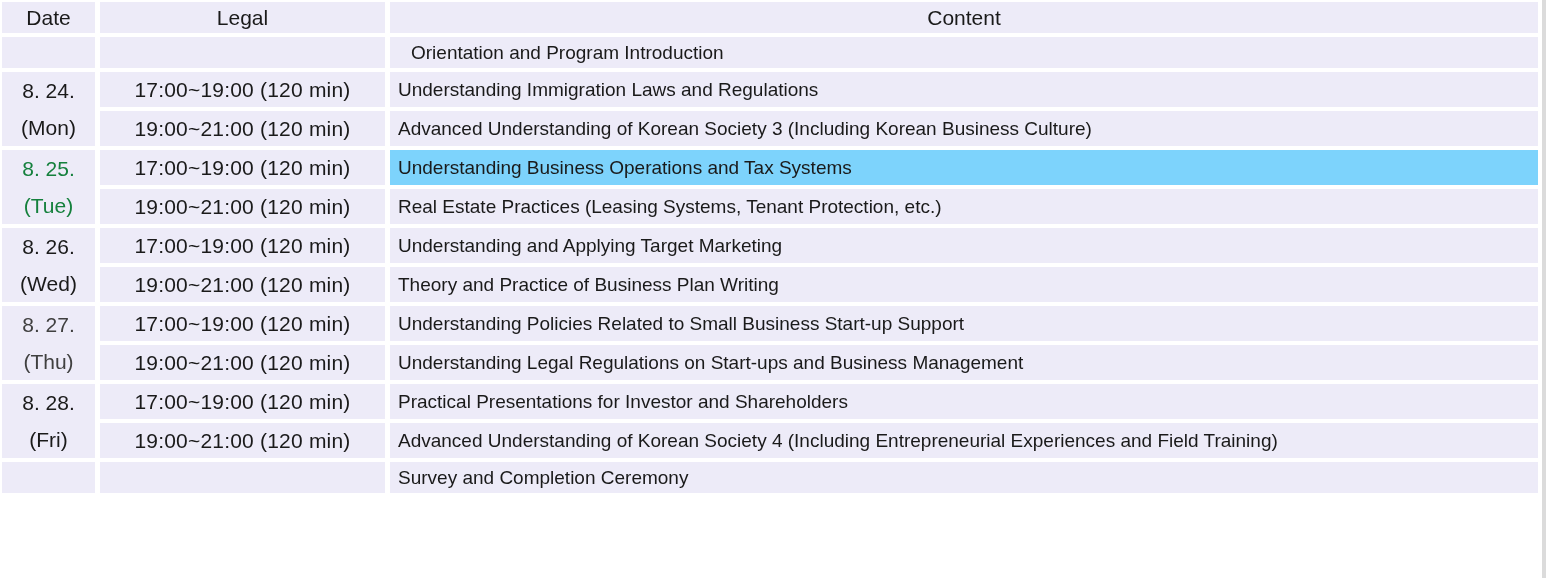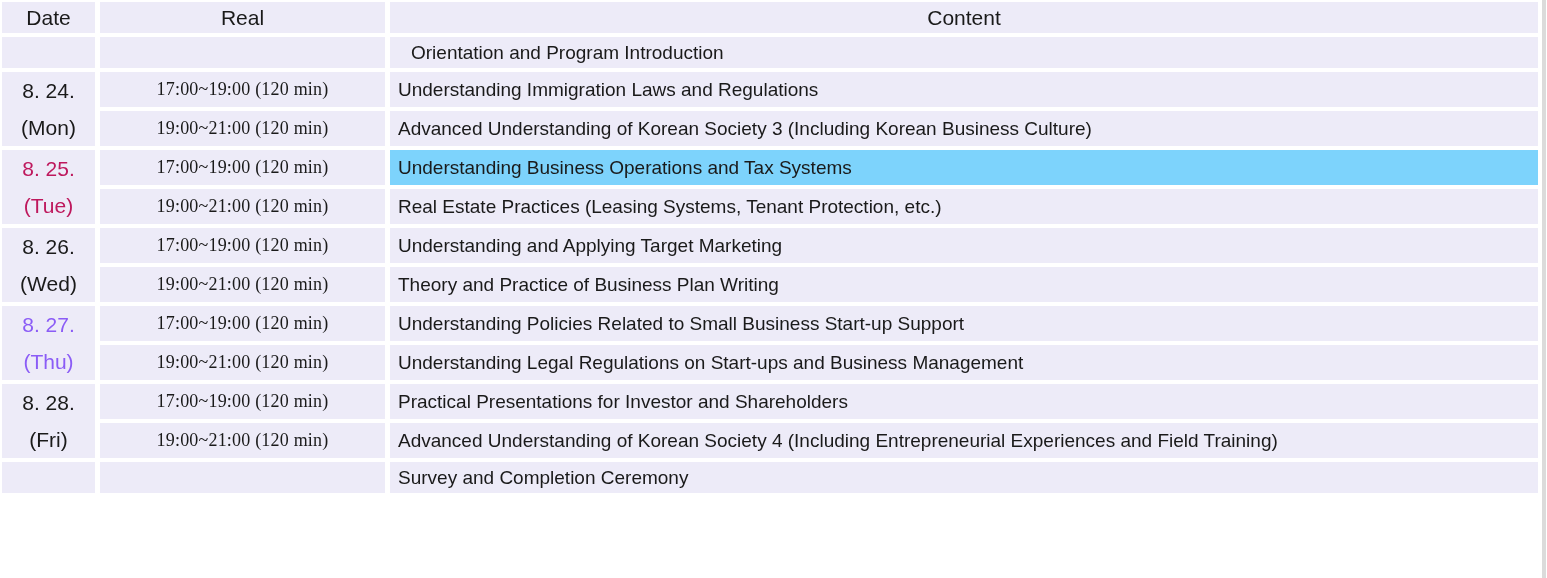--- a/index.html
+++ b/index.html
@@ -35,22 +35,22 @@
     font-weight: 400;
     text-align: center;
   }
   td.date-cell {
     font-size: 21px;
     text-align: center;
     white-space: pre-line;
     line-height: 37px;
   }
   td.time-cell {
-    font-family: Liberation Serif, serif;
-    font-size: 18px;
+    font-family: Liberation Sans, sans-serif;
+    font-size: 21px;
     text-align: center;
     letter-spacing: 0.2px;
   }
   td.content-cell {
     font-size: 19px;
     text-align: left;
     padding-left: 8px;
   }
   .right-rule {
     position: absolute;
@@ -64,62 +64,62 @@
 <div class="table-wrap">
   <table class="schedule">
     <colgroup>
       <col class="col-date">
       <col class="col-time">
       <col class="col-content">
     </colgroup>
     <thead>
       <tr>
         <th class="hdr" style="background: rgb(237, 235, 248); color: rgb(26, 26, 26);">Date</th>
-        <th class="hdr" style="background: rgb(237, 235, 248); color: rgb(26, 26, 26);">Real</th>
+        <th class="hdr" style="background: rgb(237, 235, 248); color: rgb(26, 26, 26);">Legal</th>
         <th class="hdr" style="background: rgb(237, 235, 248); color: rgb(26, 26, 26);">Content</th>
       </tr>
     </thead>
     <tbody id="schedule-body">
         <tr>
           <td class="date-cell" rowspan="1" style="background: rgb(237, 235, 248); color: rgb(26, 26, 26);"></td>
           <td class="time-cell" style="background: rgb(237, 235, 248); color: rgb(26, 26, 26);"></td>
           <td class="content-cell" style="background: rgb(237, 235, 248); color: rgb(26, 26, 26); padding-left: 21px;">Orientation and Program Introduction</td>
         </tr>
         <tr>
           <td class="date-cell" rowspan="2" style="background: rgb(237, 235, 248); color: rgb(26, 26, 26); margin-top: 8px;">8. 24.
 (Mon)</td>
           <td class="time-cell" style="background: rgb(237, 235, 248); color: rgb(26, 26, 26);">17:00~19:00 (120 min)</td>
           <td class="content-cell" style="background: rgb(237, 235, 248); color: rgb(26, 26, 26);">Understanding Immigration Laws and Regulations</td>
         </tr>
         <tr>
           <td class="time-cell" style="background: rgb(237, 235, 248); color: rgb(26, 26, 26);">19:00~21:00 (120 min)</td>
           <td class="content-cell" style="background: rgb(237, 235, 248); color: rgb(26, 26, 26);">Advanced Understanding of Korean Society 3 (Including Korean Business Culture)</td>
         </tr>
         <tr>
-          <td class="date-cell" rowspan="2" style="background: rgb(237, 235, 248); color: #be185d;">8. 25.
+          <td class="date-cell" rowspan="2" style="background: rgb(237, 235, 248); color: #15803d;">8. 25.
 (Tue)</td>
           <td class="time-cell" style="background: rgb(237, 235, 248); color: rgb(26, 26, 26);">17:00~19:00 (120 min)</td>
           <td class="content-cell" style="background: #7dd3fc; color: rgb(26, 26, 26);">Understanding Business Operations and Tax Systems</td>
         </tr>
         <tr>
           <td class="time-cell" style="background: rgb(237, 235, 248); color: rgb(26, 26, 26);">19:00~21:00 (120 min)</td>
           <td class="content-cell" style="background: rgb(237, 235, 248); color: rgb(26, 26, 26); margin-left: 19px;">Real Estate Practices (Leasing Systems, Tenant Protection, etc.)</td>
         </tr>
         <tr>
           <td class="date-cell" rowspan="2" style="background: rgb(237, 235, 248); color: rgb(26, 26, 26);">8. 26.
 (Wed)</td>
           <td class="time-cell" style="background: rgb(237, 235, 248); color: rgb(26, 26, 26);">17:00~19:00 (120 min)</td>
           <td class="content-cell" style="background: rgb(237, 235, 248); color: rgb(26, 26, 26);">Understanding and Applying Target Marketing</td>
         </tr>
         <tr>
           <td class="time-cell" style="background: rgb(237, 235, 248); color: rgb(26, 26, 26);">19:00~21:00 (120 min)</td>
           <td class="content-cell" style="background: rgb(237, 235, 248); color: rgb(26, 26, 26);">Theory and Practice of Business Plan Writing</td>
         </tr>
         <tr>
-          <td class="date-cell" rowspan="2" style="background: rgb(237, 235, 248); color: #8b5cf6;">8. 27.
+          <td class="date-cell" rowspan="2" style="background: rgb(237, 235, 248); color: #404040;">8. 27.
 (Thu)</td>
           <td class="time-cell" style="background: rgb(237, 235, 248); color: rgb(26, 26, 26);">17:00~19:00 (120 min)</td>
           <td class="content-cell" style="background: rgb(237, 235, 248); color: rgb(26, 26, 26);">Understanding Policies Related to Small Business Start-up Support</td>
         </tr>
         <tr>
           <td class="time-cell" style="background: rgb(237, 235, 248); color: rgb(26, 26, 26);">19:00~21:00 (120 min)</td>
           <td class="content-cell" style="background: rgb(237, 235, 248); color: rgb(26, 26, 26);">Understanding Legal Regulations on Start-ups and Business Management</td>
         </tr>
         <tr>
           <td class="date-cell" rowspan="2" style="background: rgb(237, 235, 248); color: rgb(26, 26, 26);">8. 28.

